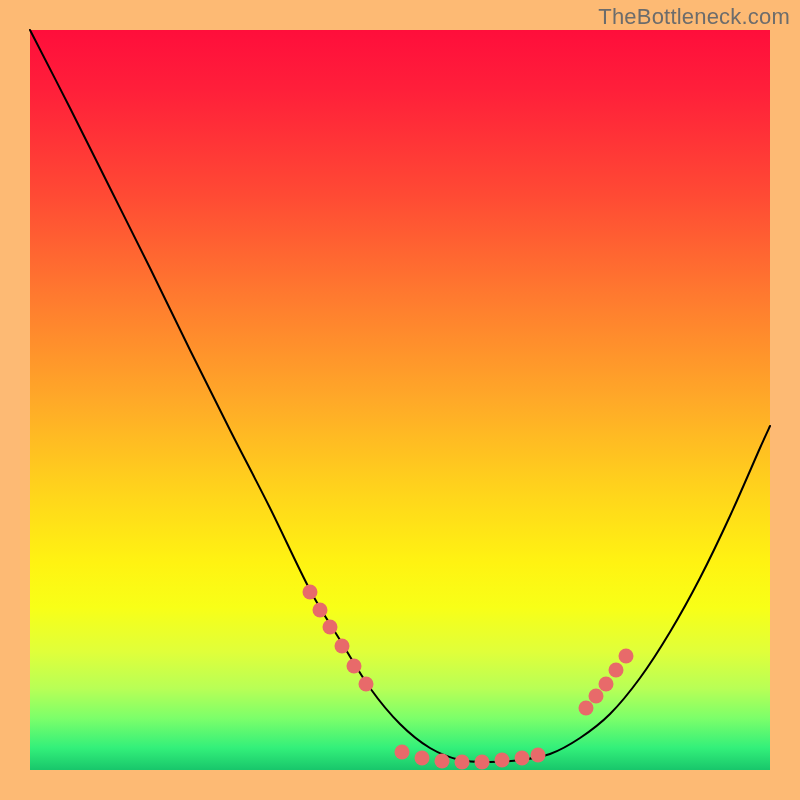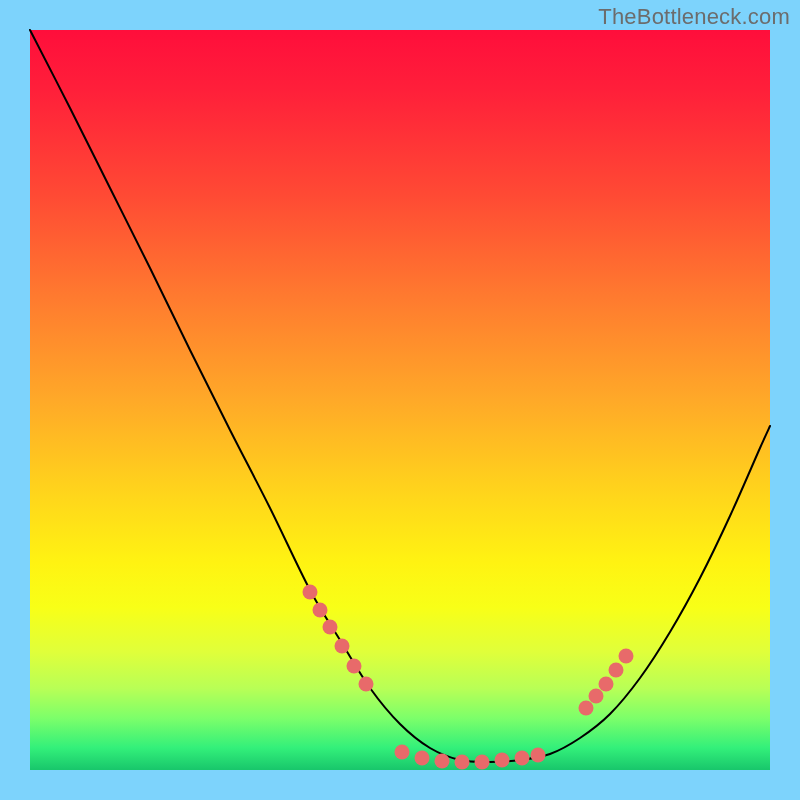--- a/index.html
+++ b/index.html
@@ -1,21 +1,21 @@
 <!DOCTYPE html>
 <html><head>
 <meta charset="utf-8">
 <style>
   * { margin: 0; padding: 0; box-sizing: border-box; }
   html, body { width: 800px; height: 800px; overflow: hidden; background: #000; }
   .frame {
     position: relative;
     width: 800px;
     height: 800px;
-    background: #7dd3fc;
+    background: #fdba74;
   }
   .watermark {
     position: absolute;
     top: 4px;
     right: 10px;
     font-family: Arial, Helvetica, sans-serif;
     font-size: 22px;
     font-weight: 500;
     color: #6c6c6c;
     letter-spacing: 0.2px;

